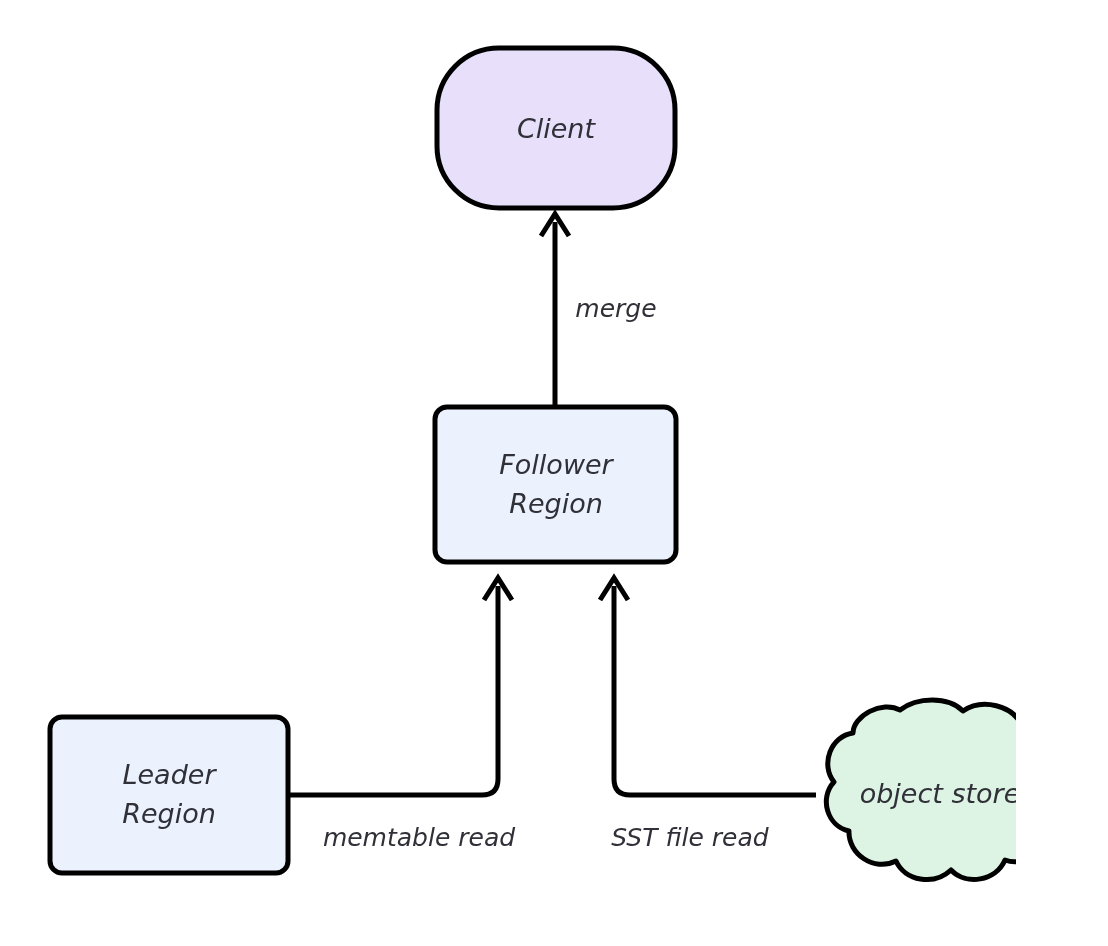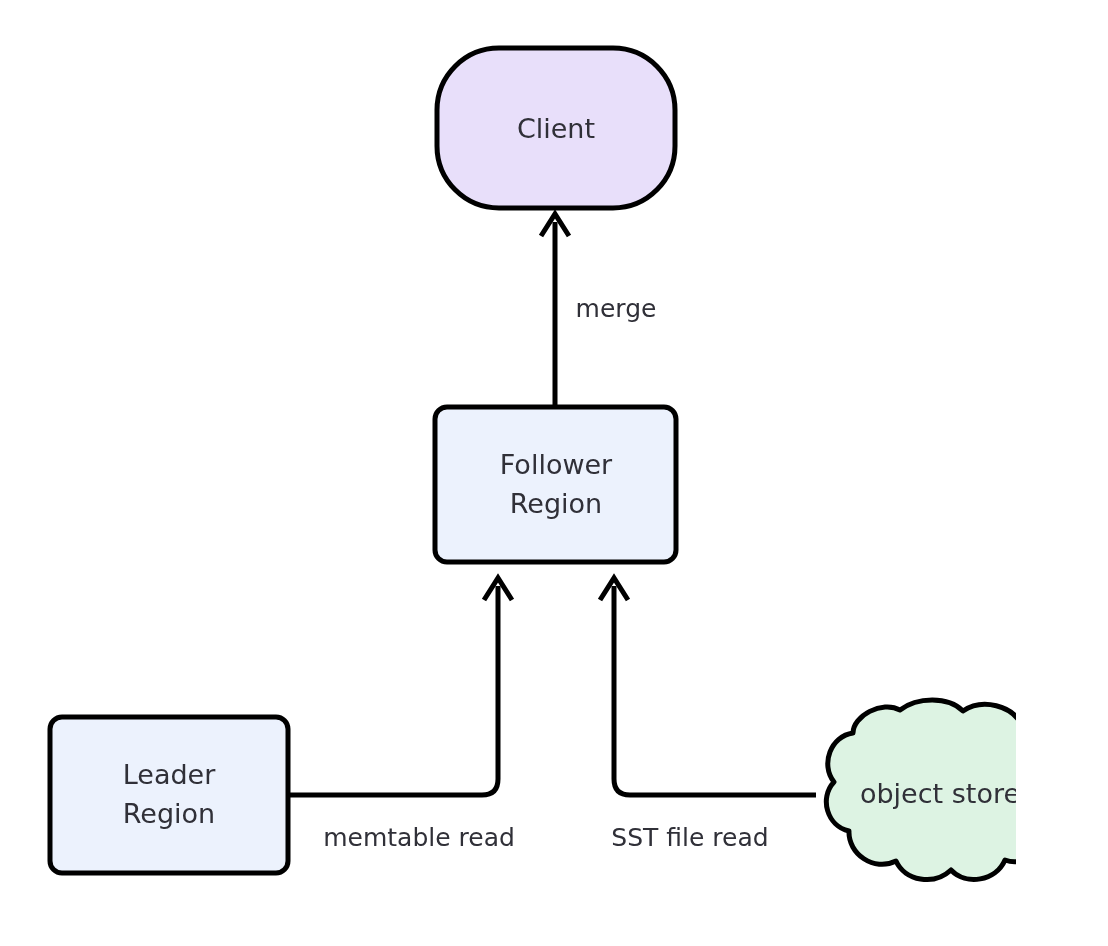--- a/index.html
+++ b/index.html
@@ -10,20 +10,21 @@
   }
   body {
     font-family: "DejaVu Sans", "Liberation Sans", sans-serif;
   }
   #canvas {
     position: relative;
     width: 1016px;
     height: 946px;
     background: #ffffff;
     overflow: hidden;
+    font-style: italic;
   }
   #diagram-svg {
     position: absolute;
     top: 0;
     left: 0;
     width: 1108px;
     height: 946px;
   }
   .node-label {
     font-family: "DejaVu Sans", "Liberation Sans", sans-serif;

